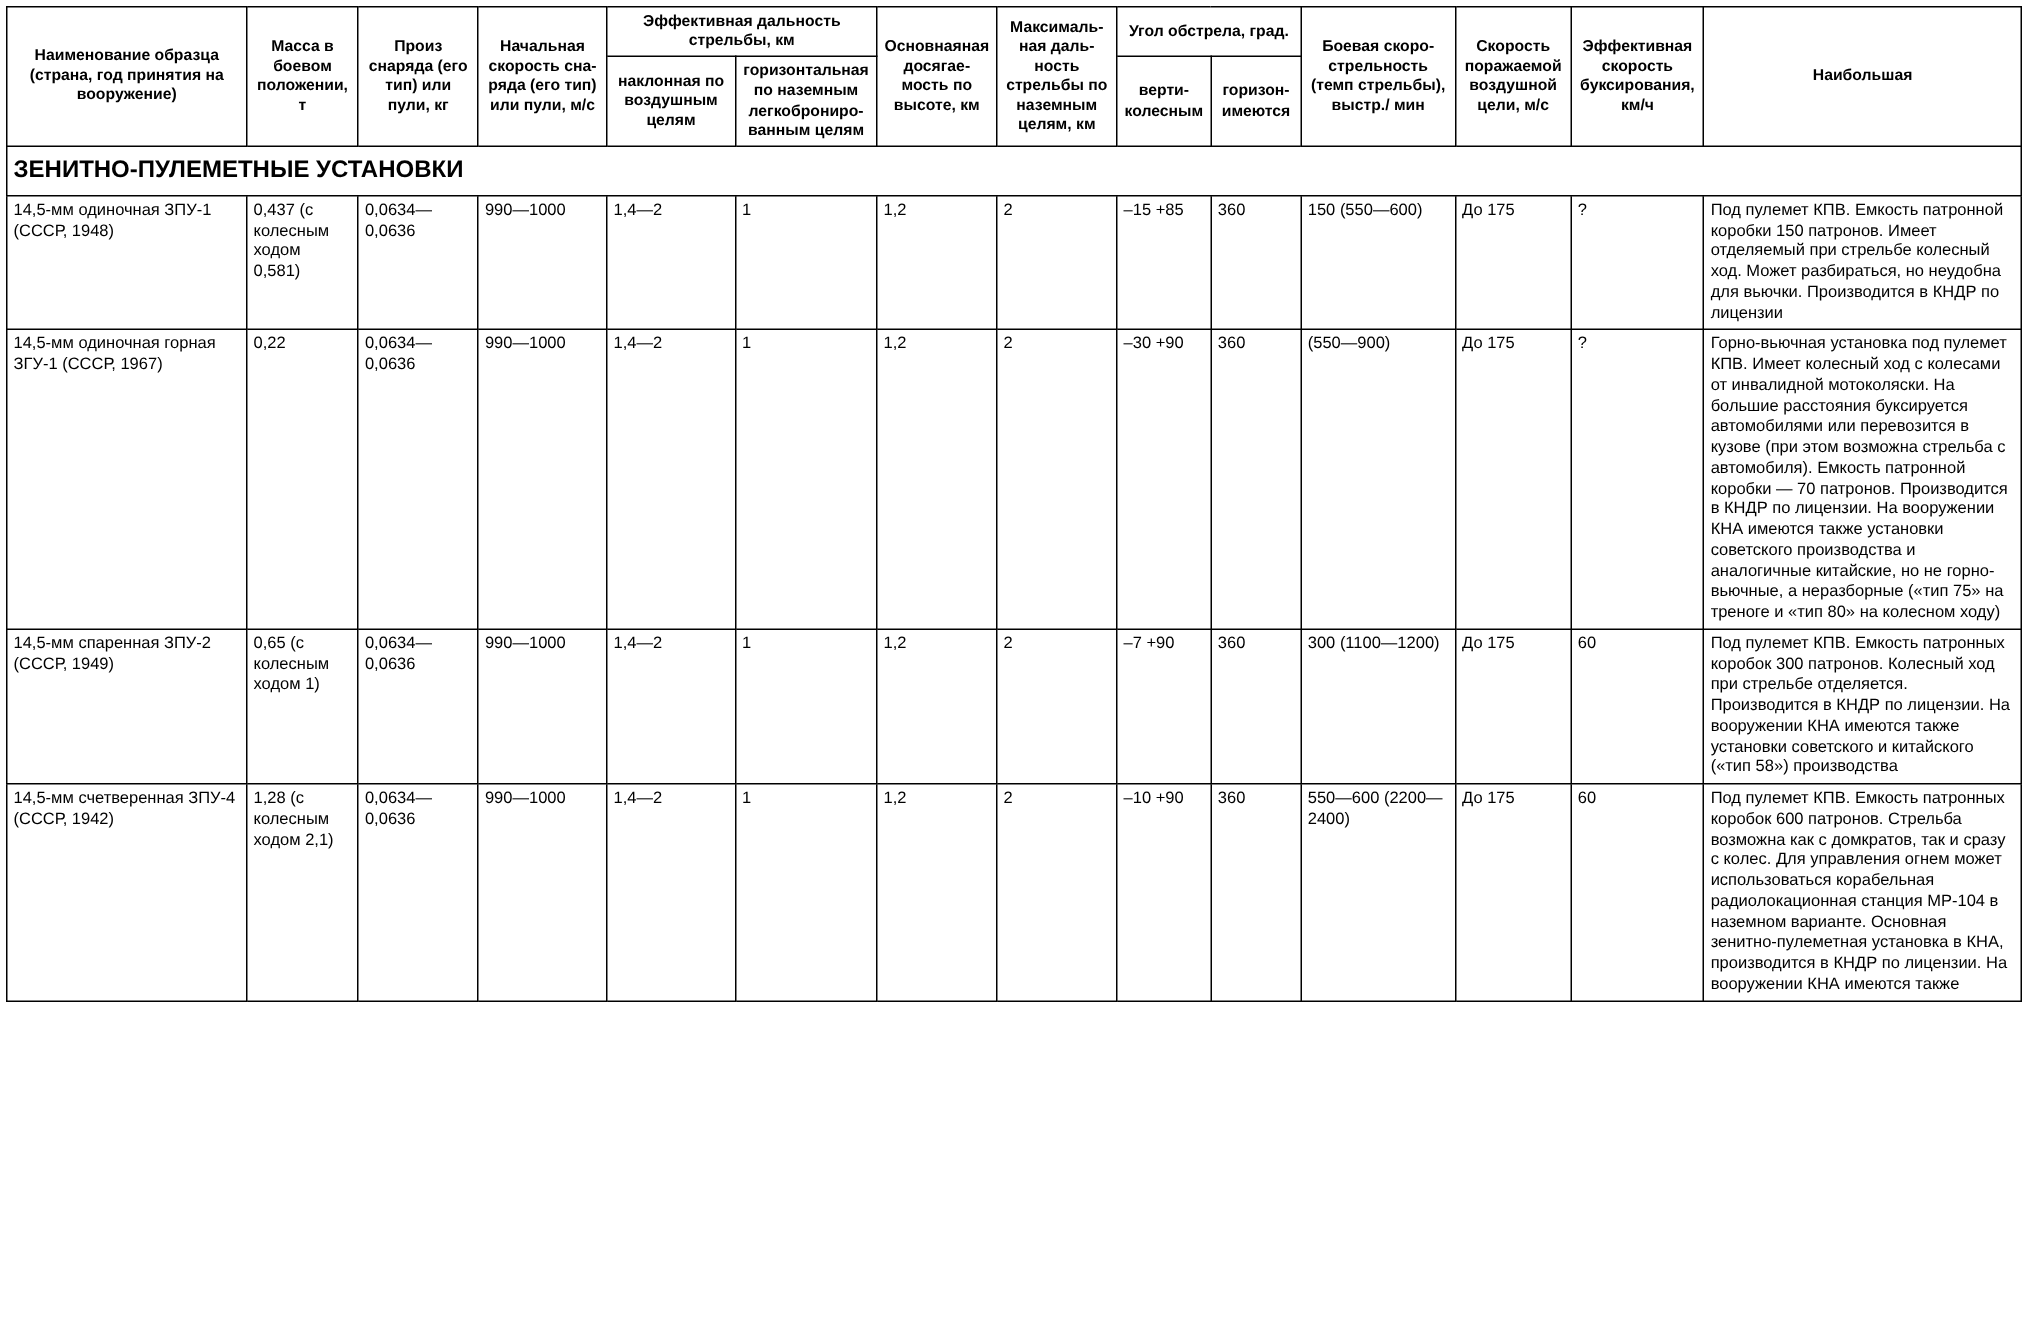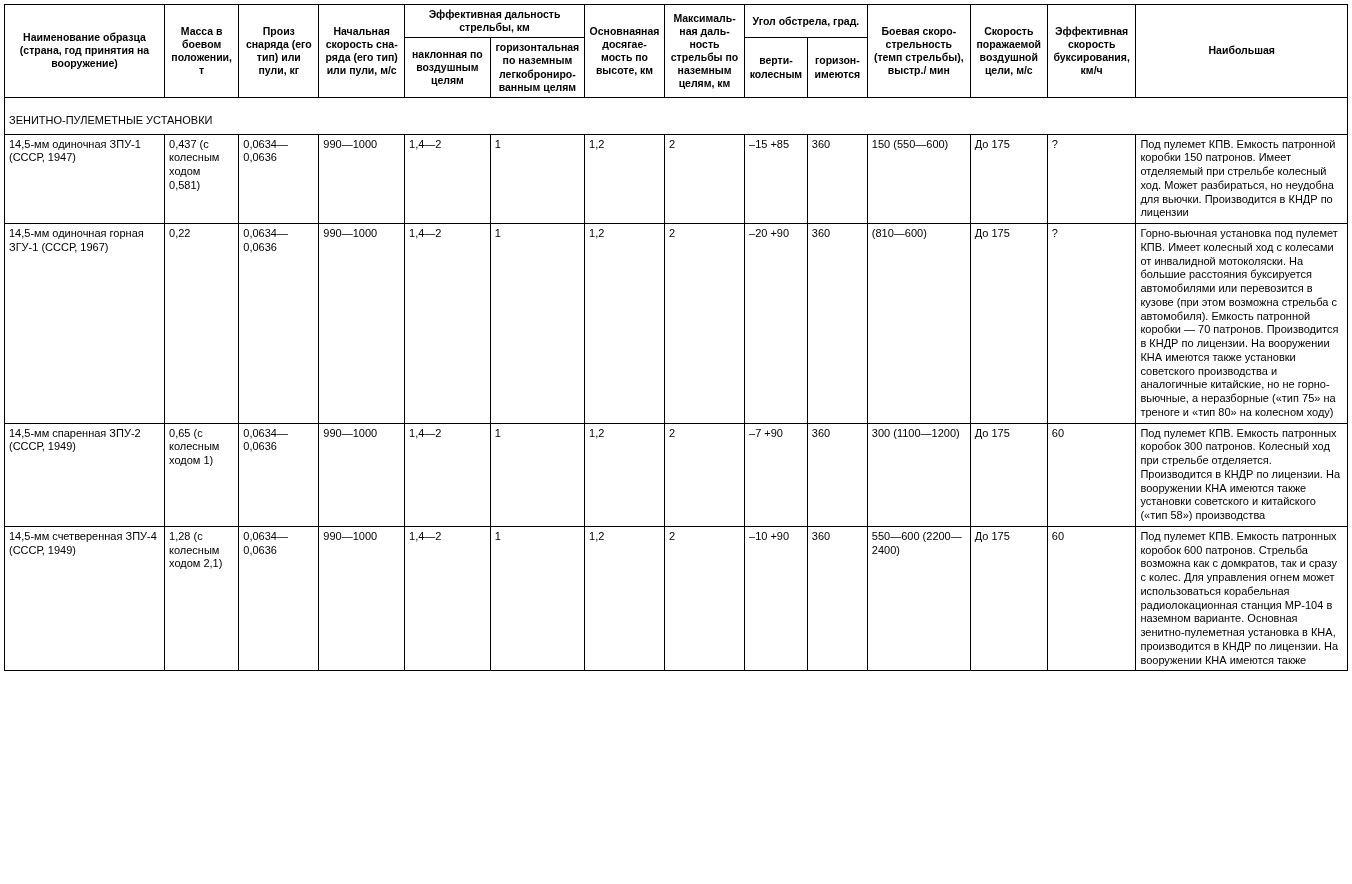--- a/index.html
+++ b/index.html
@@ -24,23 +24,23 @@
     word-wrap: break-word;
     line-height: 1.25;
   }
   th {
     text-align: center;
     font-weight: bold;
     vertical-align: middle;
     font-size: 10.5px;
   }
   .section-row td {
-    font-weight: normal;
-    font-size: 11px;
-    padding-top: 16px;
+    font-weight: bold;
+    font-size: 16px;
+    padding-top: 6px;
     padding-bottom: 6px;
   }
   col.c-name   { width: 11.2%; }
   col.c-mass   { width: 5.2%; }
   col.c-shell  { width: 5.6%; }
   col.c-vel    { width: 6.0%; }
   col.c-r1     { width: 6.0%; }
   col.c-r2     { width: 6.6%; }
   col.c-alt    { width: 5.6%; }
   col.c-maxgnd { width: 5.6%; }
@@ -91,21 +91,21 @@
       <th>горизонтальная по наземным легкоброниро­ванным целям</th>
       <th>верти­колесным</th>
       <th>горизон­имеются</th>
     </tr>
   </thead>
   <tbody id="tbody">
     <tr class="section-row">
       <td colspan="14">ЗЕНИТНО-ПУЛЕМЕТНЫЕ УСТАНОВКИ</td>
     </tr>
   <tr>
-        <td>14,5-мм одиночная ЗПУ-1 (СССР, 1947)</td>
+        <td>14,5-мм одиночная ЗПУ-1 (СССР, 1948)</td>
         <td>0,437 (с колесным ходом 0,581)</td>
         <td>0,0634—0,0636</td>
         <td>990—1000</td>
         <td>1,4—2</td>
         <td>1</td>
         <td>1,2</td>
         <td>2</td>
         <td>–15 +85</td>
         <td>360</td>
         <td>150 (550—600)</td>
@@ -115,23 +115,23 @@
       </tr>
       <tr>
         <td>14,5-мм одиночная горная ЗГУ-1 (СССР, 1967)</td>
         <td>0,22</td>
         <td>0,0634—0,0636</td>
         <td>990—1000</td>
         <td>1,4—2</td>
         <td>1</td>
         <td>1,2</td>
         <td>2</td>
-        <td>–20 +90</td>
+        <td>–30 +90</td>
         <td>360</td>
-        <td>(810—600)</td>
+        <td>(550—900)</td>
         <td>До 175</td>
         <td>?</td>
         <td>Горно-вьючная установка под пулемет КПВ. Имеет колесный ход с колесами от инвалидной мотоколяски. На большие рас­стояния буксируется автомоби­лями или перевозится в кузове (при этом возможна стрельба с автомобиля). Емкость патронной коробки — 70 патронов. Произ­водится в КНДР по лицензии. На вооружении КНА имеются также установки советского производства и аналогичные китайские, но не горно-вьюч­ные, а неразборные («тип 75» на треноге и «тип 80» на колес­ном ходу)</td>
       </tr>
       <tr>
         <td>14,5-мм спаренная ЗПУ-2 (СССР, 1949)</td>
         <td>0,65 (с колесным ходом 1)</td>
         <td>0,0634—0,0636</td>
         <td>990—1000</td>
         <td>1,4—2</td>
@@ -139,21 +139,21 @@
         <td>1,2</td>
         <td>2</td>
         <td>–7 +90</td>
         <td>360</td>
         <td>300 (1100—1200)</td>
         <td>До 175</td>
         <td>60</td>
         <td>Под пулемет КПВ. Емкость па­тронных коробок 300 патронов. Колесный ход при стрельбе отделяется. Производится в КНДР по лицензии. На вооруже­нии КНА имеются также установ­ки советского и китайского («тип 58») производства</td>
       </tr>
       <tr>
-        <td>14,5-мм счетверенная ЗПУ-4 (СССР, 1949)</td>
+        <td>14,5-мм счетверенная ЗПУ-4 (СССР, 1942)</td>
         <td>1,28 (с колесным ходом 2,1)</td>
         <td>0,0634—0,0636</td>
         <td>990—1000</td>
         <td>1,4—2</td>
         <td>1</td>
         <td>1,2</td>
         <td>2</td>
         <td>–10 +90</td>
         <td>360</td>
         <td>550—600 (2200—2400)</td>

